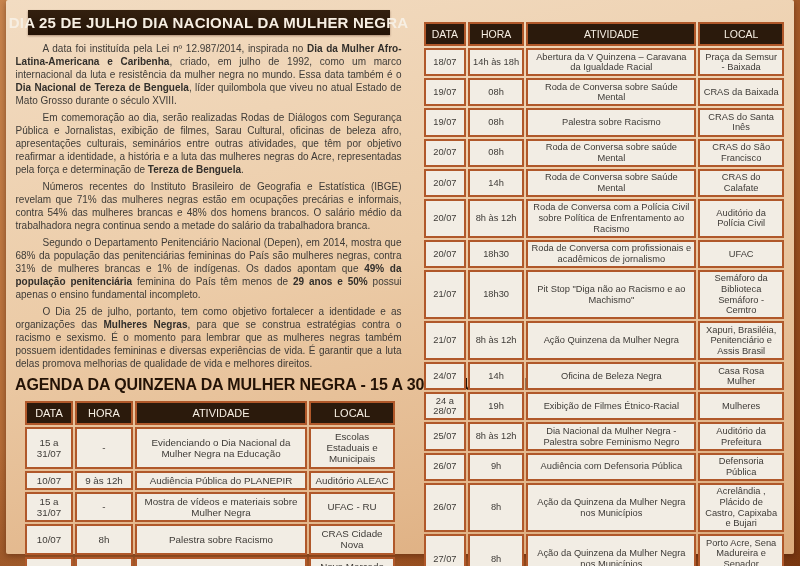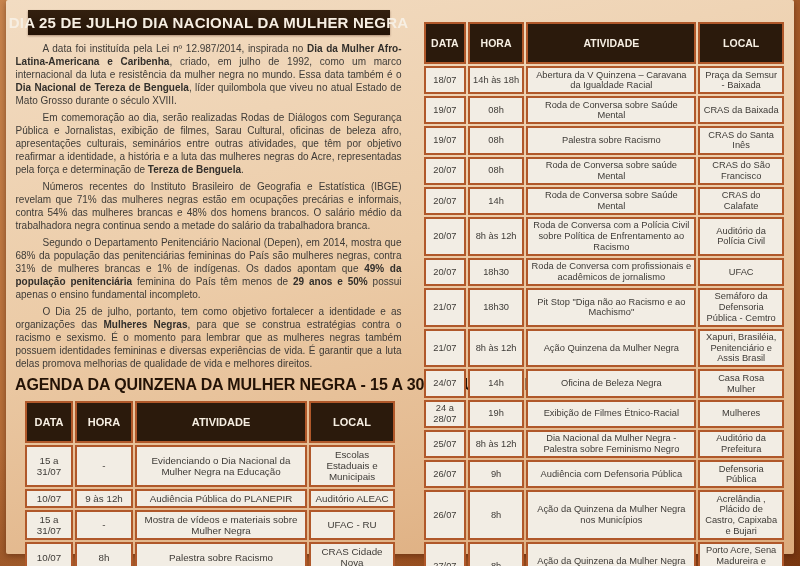--- a/index.html
+++ b/index.html
@@ -39,22 +39,22 @@
   .agenda-heading{
     margin:6px 0 5px 0;text-align:center;font-weight:bold;
     font-size:16px;letter-spacing:-0.1px;color:#241306;white-space:nowrap;
   }
 
   table.agenda{
     border-collapse:separate;border-spacing:2px;table-layout:fixed;
     background:transparent;
   }
   table.agenda th{
-    background:#2b1a0c;color:#f7efe3;font-weight:bold;
-    border:2px solid #b0582a;padding:13px 2px;text-align:center;
+    background:#2b1a0c;color:#f7efe3;font-weight:normal;
+    border:2px solid #b0582a;padding:4px 2px;text-align:center;
   }
   table.agenda td{
     background:#f2ede4;border:2px solid #b0582a;color:#3e3b37;
     vertical-align:middle;text-align:center;
   }
   td.c-ativ{text-align:justify;}
 
   .t-left{width:374px;margin-left:8px;}
   .t-left th{font-size:11px;}
   .t-left td{font-size:9.8px;line-height:11.2px;padding:2px 3px;}
@@ -188,21 +188,21 @@
           <tr>
             <td class="c-data">20/07</td>
             <td class="c-hora">18h30</td>
             <td class="c-ativ">Roda de Conversa com profissionais e acadêmicos de jornalismo</td>
             <td class="c-local">UFAC</td>
           </tr>
           <tr>
             <td class="c-data">21/07</td>
             <td class="c-hora">18h30</td>
             <td class="c-ativ">Pit Stop "Diga não ao Racismo e ao Machismo"</td>
-            <td class="c-local">Semáforo da Defensoria Pública - Cemtro</td>
+            <td class="c-local">Semáforo da Biblioteca Semáforo - Cemtro</td>
           </tr>
           <tr>
             <td class="c-data">21/07</td>
             <td class="c-hora">8h às 12h</td>
             <td class="c-ativ">Ação Quinzena da Mulher Negra</td>
             <td class="c-local">Xapuri, Brasiléia, Penitenciário e Assis Brasil</td>
           </tr>
           <tr>
             <td class="c-data">24/07</td>
             <td class="c-hora">14h</td>

